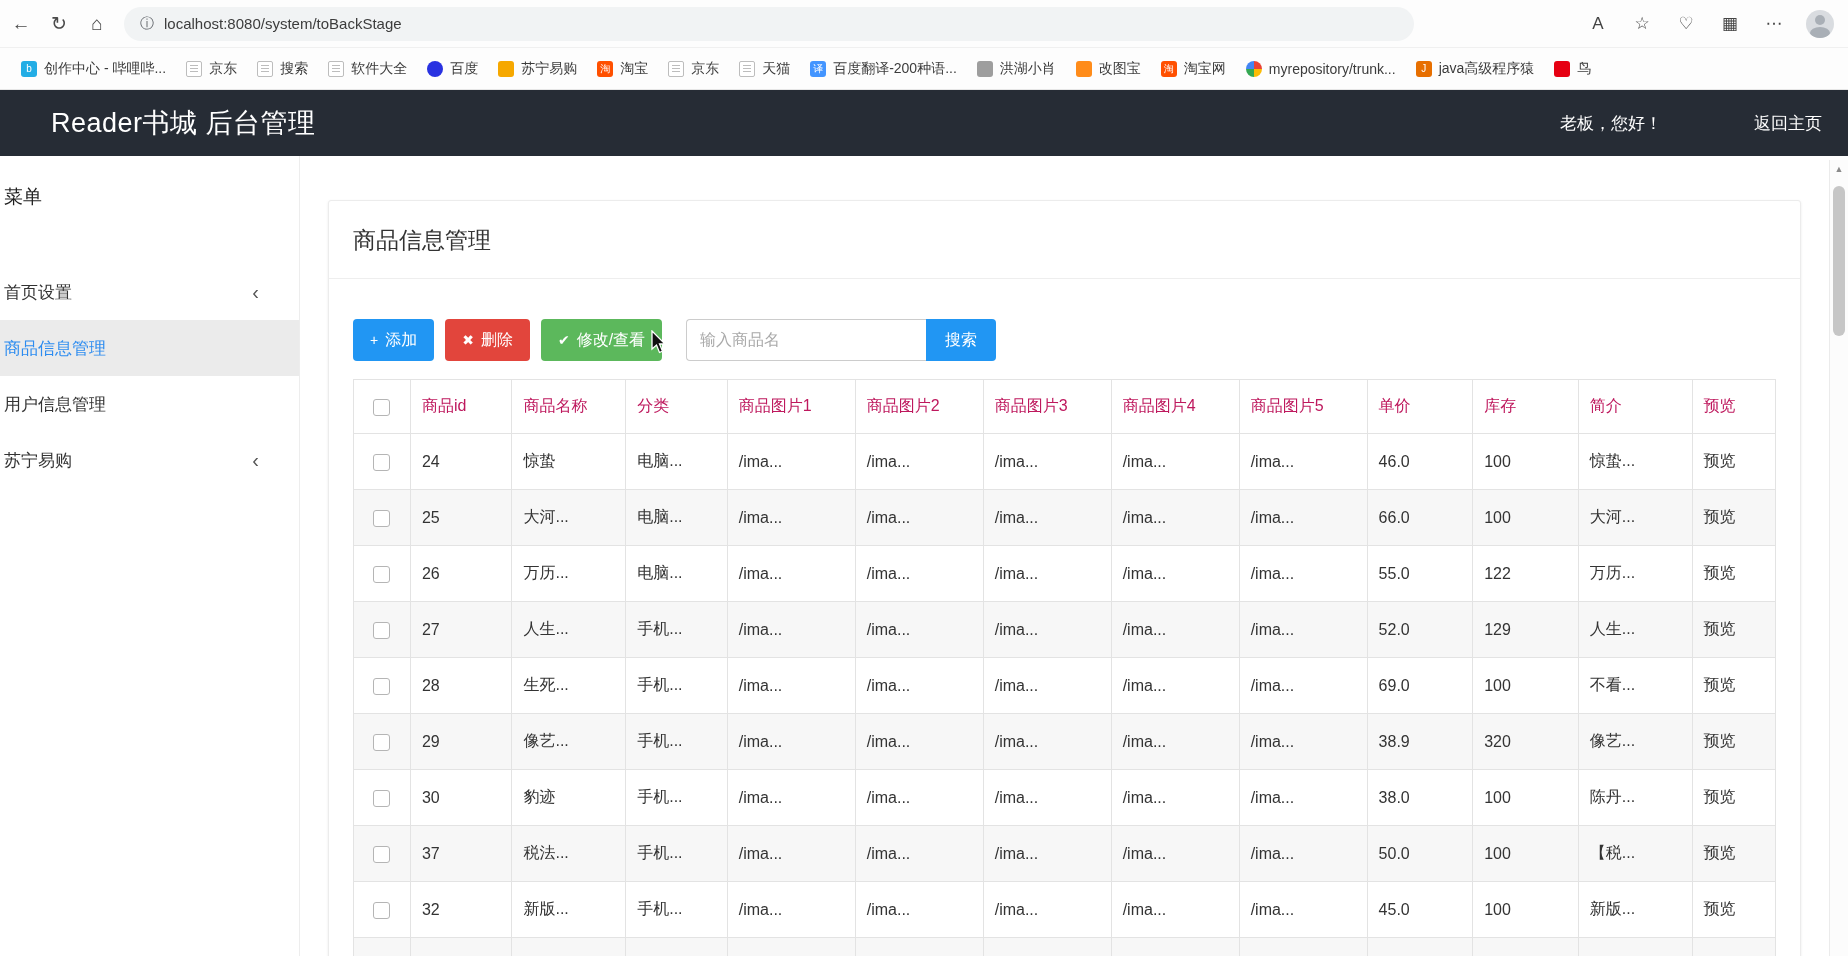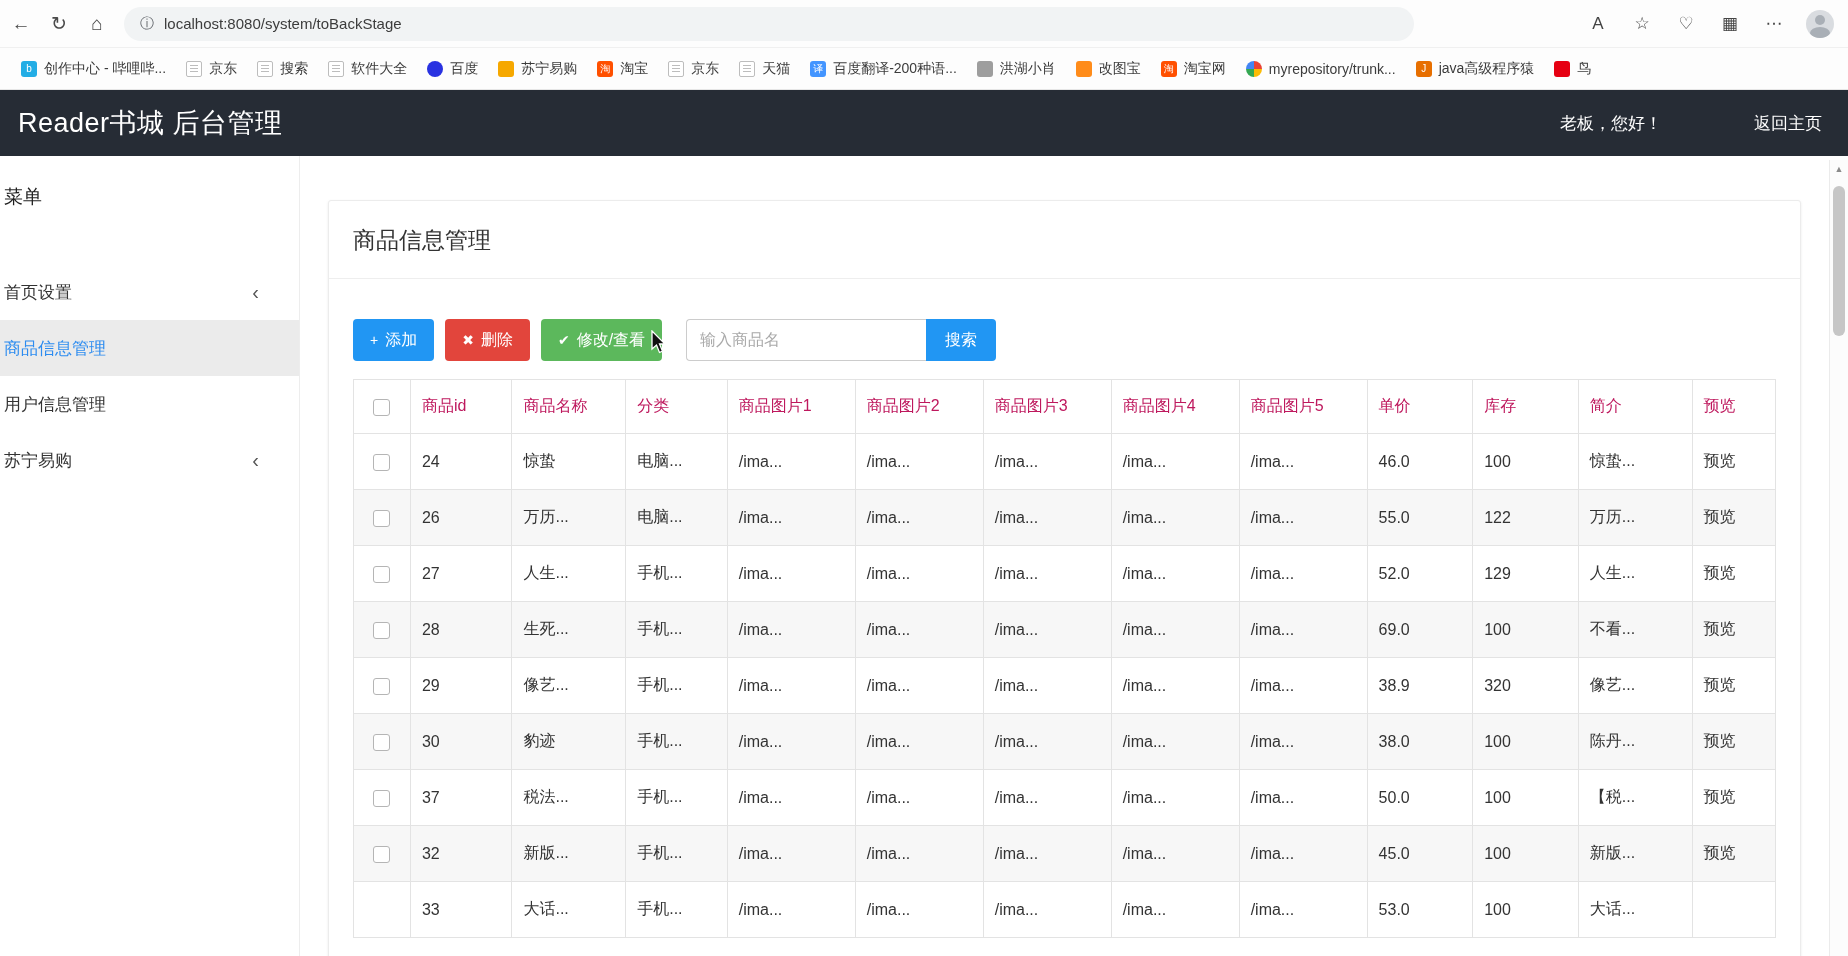--- a/index.html
+++ b/index.html
@@ -41,21 +41,21 @@
   .bm-icon.doc { background:#fff; border:1px solid #bdbdbd; border-radius:2px; position:relative; }
   .bm-icon.doc::after { content:""; position:absolute; top:3px; left:3px; right:3px; height:1px; background:#bdbdbd; box-shadow:0 3px 0 #bdbdbd, 0 6px 0 #bdbdbd; }
   .bm-icon.dot { border-radius:50%; }
   .bm-icon.ball { border-radius:50%; background:conic-gradient(#ea4335 0 25%, #fbbc05 25% 50%, #34a853 50% 75%, #4285f4 75% 100%); }
 
   
   .navbar {
     position:absolute; top:90px; left:0; right:0; height:66px;
     background:#262c35; color:#fff; display:flex; align-items:center; padding:0 26px 0 18px;
   }
-  .brand { font-size:27px; letter-spacing:0.5px; }
+  .brand { font-size:27px; letter-spacing:0.5px;margin-left:33px; }
   .navbar-right { margin-left:auto; display:flex; align-items:center; gap:92px; font-size:17px; }
   .nav-link { color:#fff; }
 
   
   .sidebar {
     position:absolute; top:156px; left:0; bottom:0; width:300px;
     background:#fff; border-right:1px solid #ededed;
   }
   .menu-label { padding:28px 4px 14px 4px; font-size:19px; color:#1f1f1f; }
   .side-items { margin-top:40px; }
@@ -303,20 +303,35 @@
               <td>/ima...</td>
               <td>/ima...</td>
               <td>/ima...</td>
               <td>46.0</td>
               <td>100</td>
               <td>惊蛰...</td>
               <td><span class="preview-link">预览</span></td>
             </tr>
             <tr>
               <td class="col-check"><span class="checkbox"></span></td>
+              <td>25</td>
+              <td>大河...</td>
+              <td>电脑...</td>
+              <td>/ima...</td>
+              <td>/ima...</td>
+              <td>/ima...</td>
+              <td>/ima...</td>
+              <td>/ima...</td>
+              <td>66.0</td>
+              <td>100</td>
+              <td>大河...</td>
+              <td><span class="preview-link">预览</span></td>
+            </tr>
+            <tr>
+              <td class="col-check"><span class="checkbox"></span></td>
               <td>26</td>
               <td>万历...</td>
               <td>电脑...</td>
               <td>/ima...</td>
               <td>/ima...</td>
               <td>/ima...</td>
               <td>/ima...</td>
               <td>/ima...</td>
               <td>55.0</td>
               <td>122</td>

